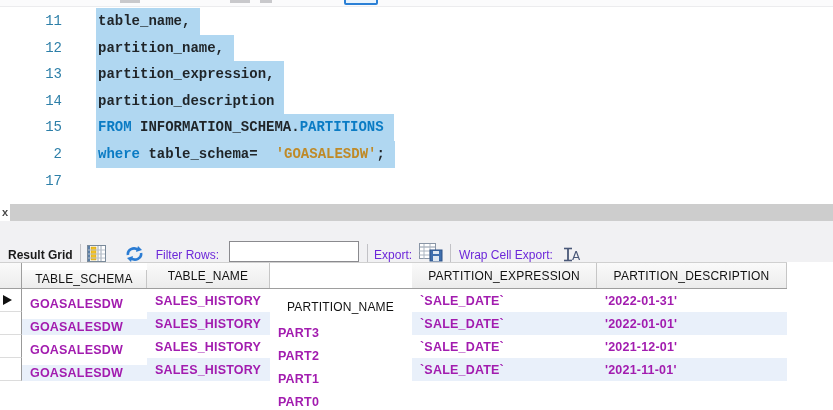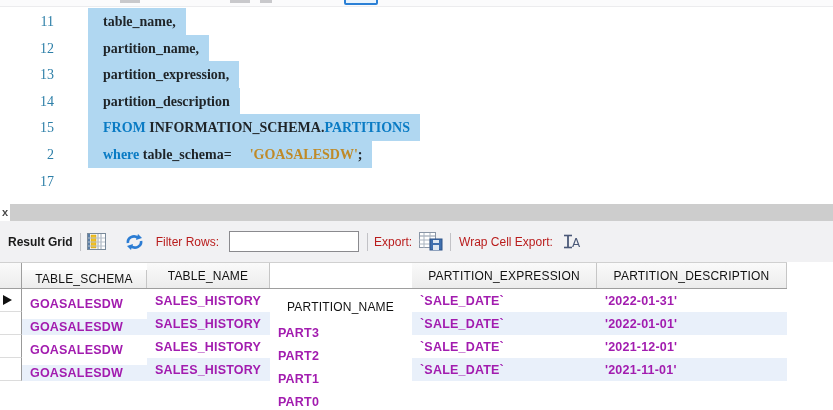--- a/index.html
+++ b/index.html
@@ -7,42 +7,42 @@
     font-family:"Liberation Sans", sans-serif; }
 
   
   .top-strip { position:absolute; left:0; top:0; width:833px; height:7px; background:#fbfbfc;
     border-bottom:1px solid #ececee; }
   .frag { position:absolute; top:0; height:3px; background:#c9c9cc; }
   .top-btn { position:absolute; top:-6px; left:344px; width:34px; height:11px;
     background:#eaf4fd; border:2px solid #2b80d6; border-radius:2px; }
 
   
-  .editor { position:absolute; left:8px; top:8px; width:663px; height:197px; background:#ffffff;
-    font-family:Liberation Serif, serif; font-size:14px; font-weight:600; }
+  .editor { position:absolute; left:16px; top:8px; width:663px; height:197px; background:#ffffff;
+    font-family:Liberation Mono, monospace; font-size:14px; font-weight:600; }
   .ed-line { position:absolute; left:0; height:27px; line-height:27px; width:833px; white-space:pre; }
   .lnum { display:inline-block; width:46px; text-align:right; color:#2d7fa8; font-weight:400;
     vertical-align:top; }
-  .code { position:absolute; left:80px; top:0; height:27px; line-height:27px; padding:0 15px; }
+  .code { position:absolute; left:80px; top:0; height:27px; line-height:27px; padding:0 2px; }
   .code.sel { background:#b0d7f1; padding-right:10px; }
   .tok-id  { color:#1f2428; }
   .tok-kw  { color:#0a7bc4; }
   .tok-str { color:#bf8a28;margin-left:18px; }
 
   
   .panel-close { position:absolute; left:0; top:204px; width:10px; height:17px; color:#4a4a4a;
     font-size:11px; font-weight:700; line-height:16px; text-align:center; cursor:pointer; }
   .gray-bar { position:absolute; left:10px; top:204px; width:823px; height:17px; background:#cdcdcd; }
 
   
   .toolbar { position:absolute; left:0; top:221px; width:833px; height:41px; background:#f1f1f3;
-    display:flex; align-items:center; font-size:12px; color:#1a1a1a; }
+    display:flex; align-items:flex-end; font-size:12px; color:#1a1a1a; }
   .tb-title { font-weight:700; margin-left:8px; }
   .tb-sep { width:1px; height:18px; background:#c2c2c6; display:inline-block; }
-  .tb-label { color:#b91c1c; }
+  .tb-label { color:#6d28d9; }
   .filter-input { width:130px; height:21px; border:1px solid #8a8a8e; background:#fff;
     font-size:12px; padding:0 4px; font-family:"Liberation Sans", sans-serif; }
   .tb-icon { display:inline-flex; align-items:center; justify-content:center; cursor:pointer; }
 
   
   .grid { position:absolute; left:0; top:262px; width:787px; }
   .g-header { display:flex; height:27px; border-top:1px solid #d0d0d0; border-bottom:1px solid #9e9e9e; }
   .g-hcell { background:linear-gradient(#fafafa,#ececec); border-right:1px solid #c6c6c6;
     font-size:12px; color:#111; display:flex; align-items:center; justify-content:center;
     letter-spacing:0.2px; cursor:pointer; }

